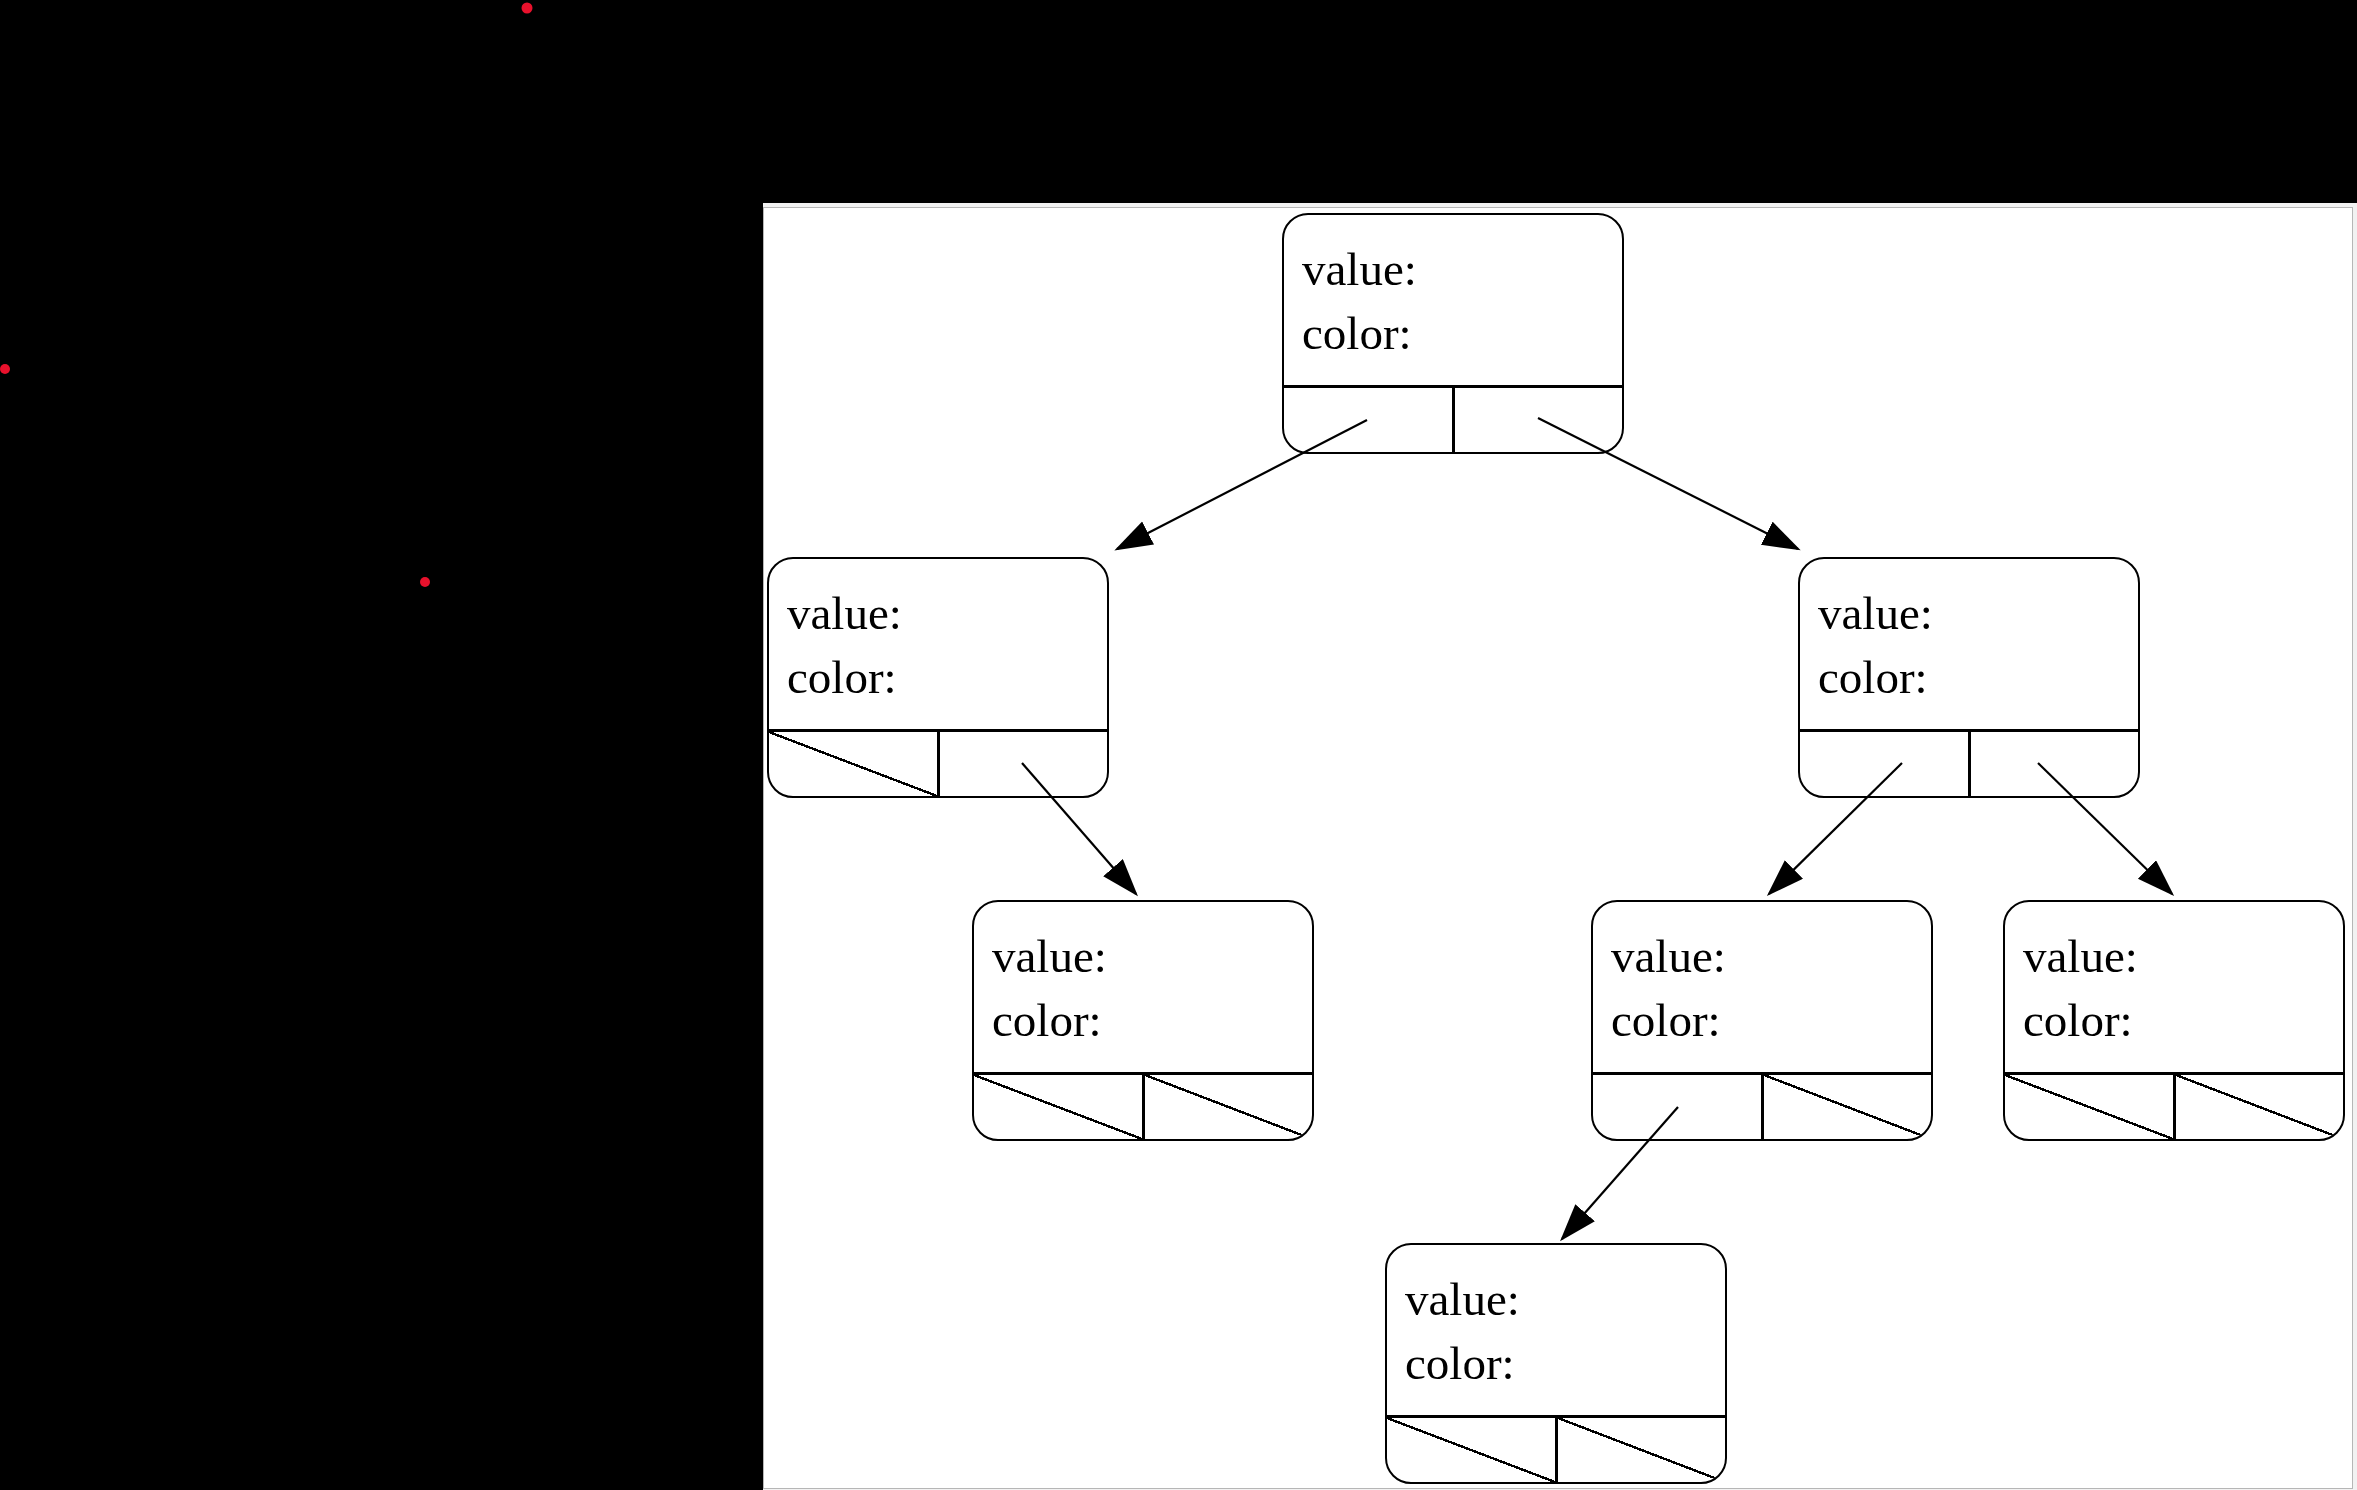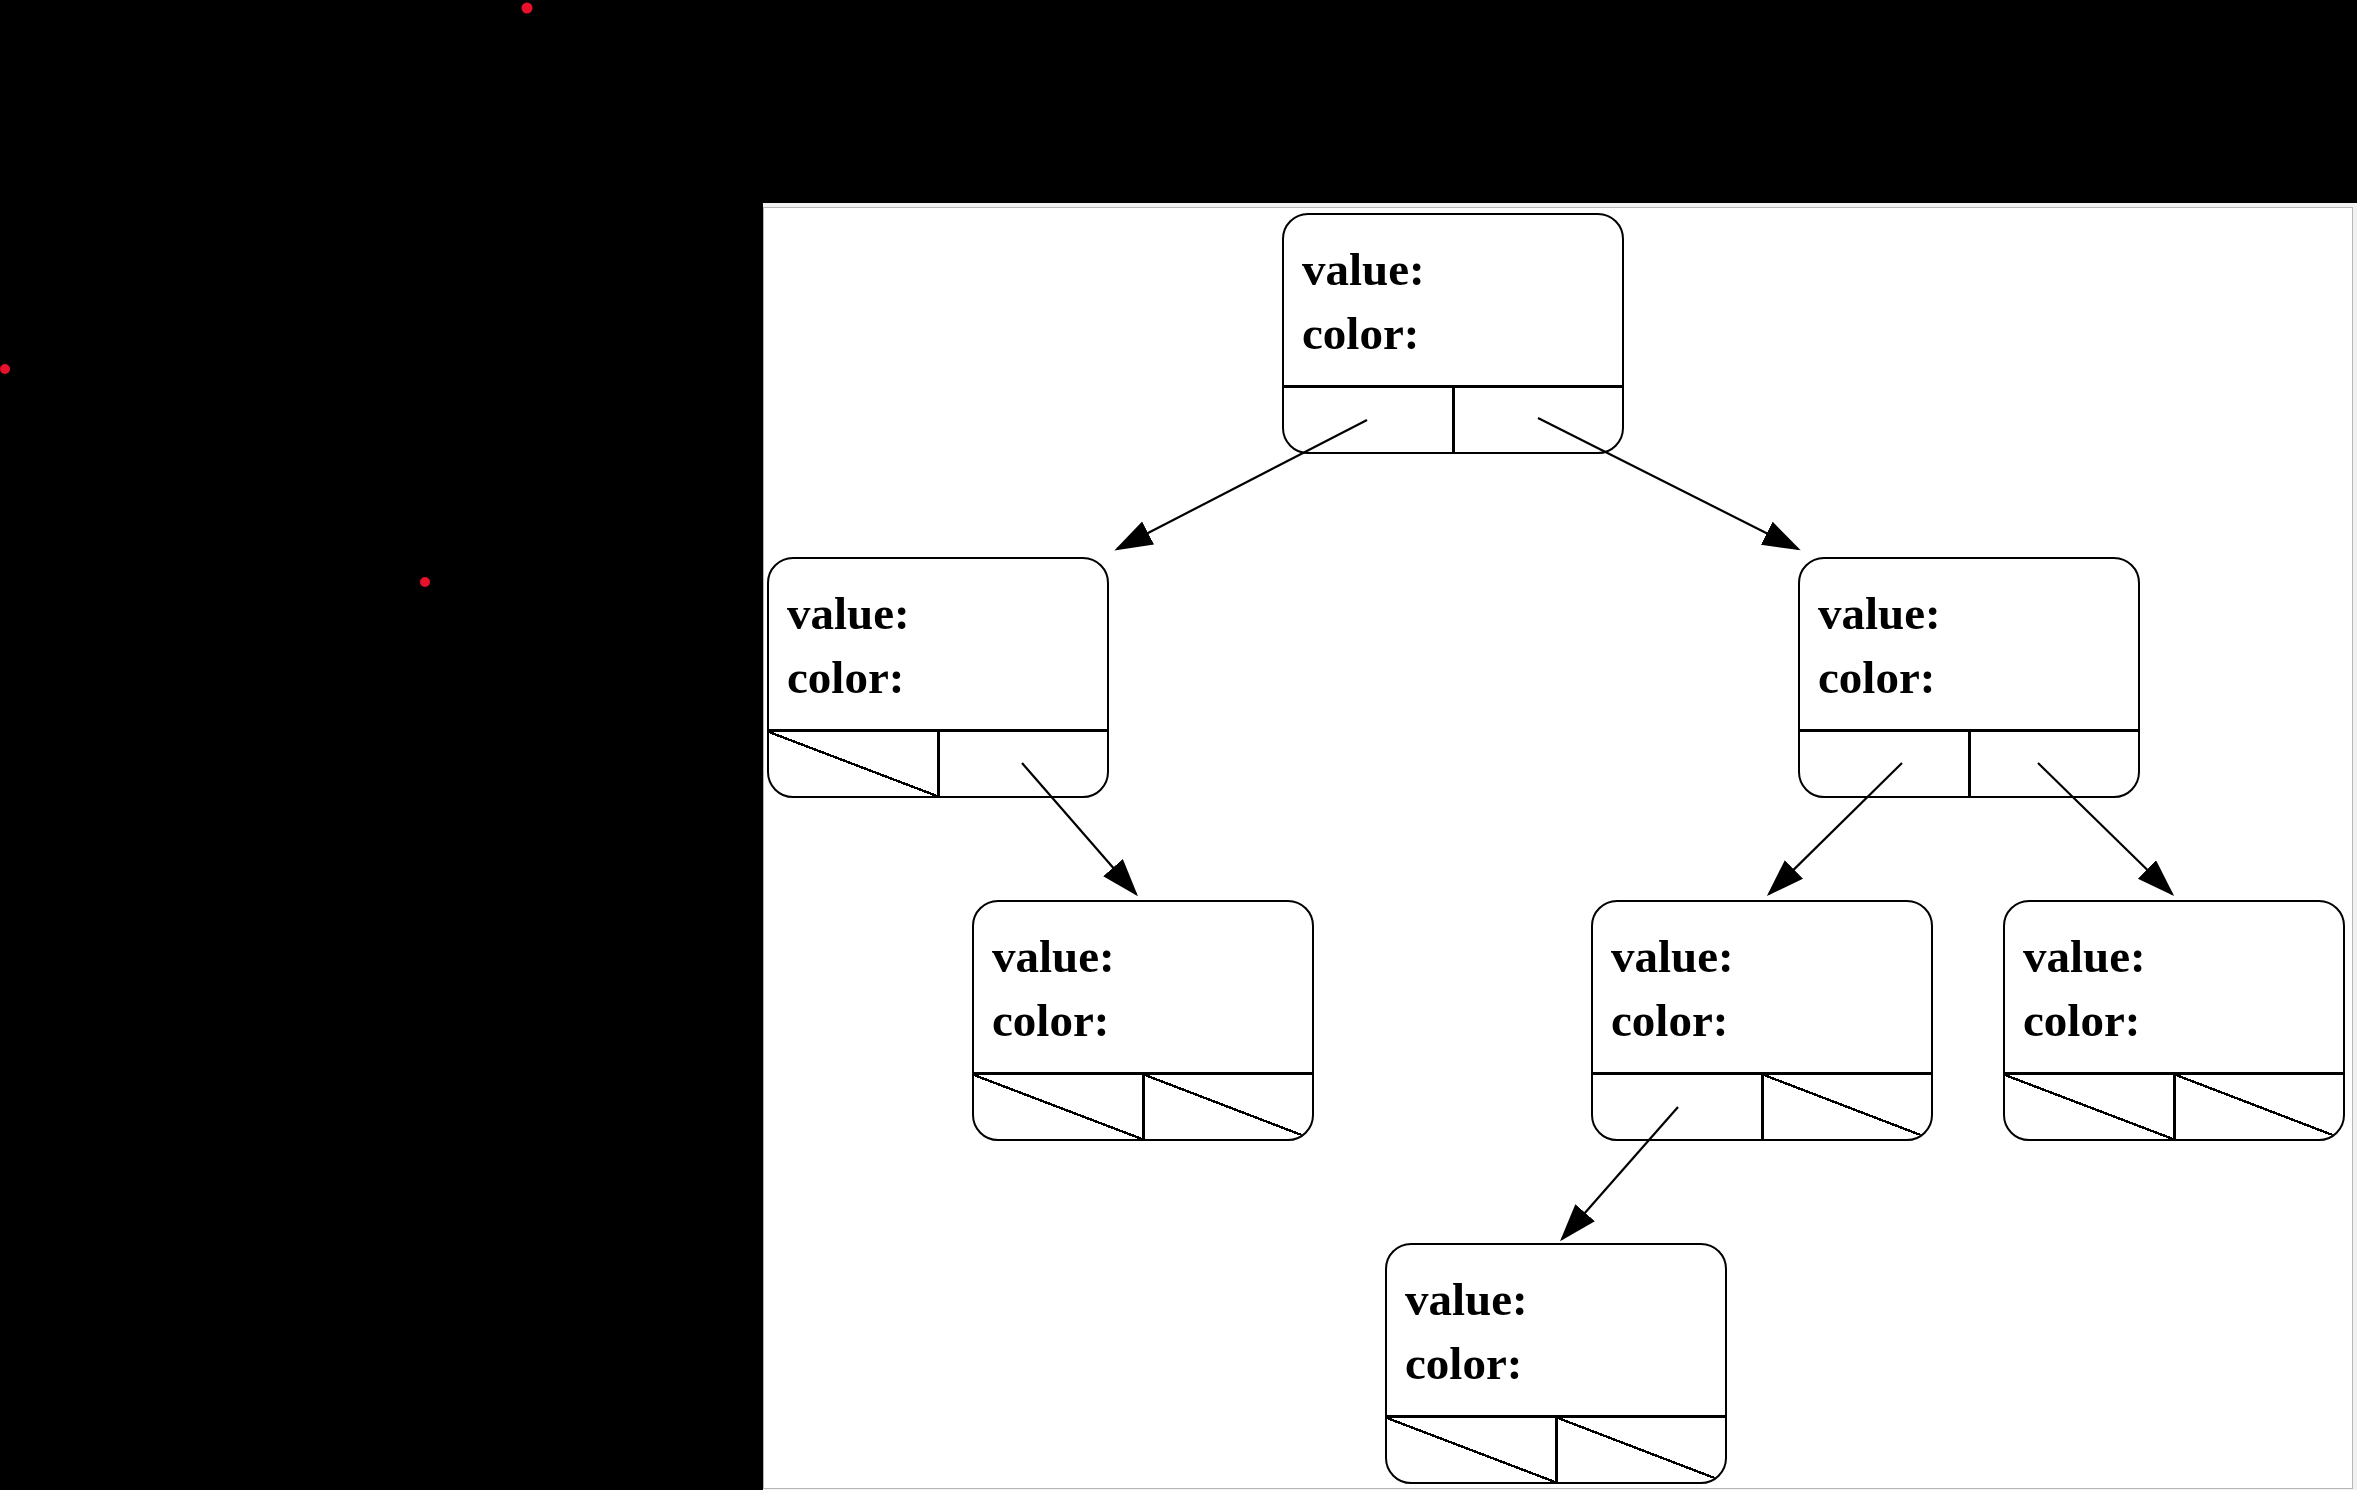--- a/index.html
+++ b/index.html
@@ -7,21 +7,21 @@
          font-family:"Liberation Serif","DejaVu Serif",serif;}
   
   .panel{position:absolute;left:763px;top:203px;right:0;bottom:0;background:#f2f2f2;z-index:10;}
   .panel-frame{position:absolute;left:0;top:4px;right:4px;bottom:1px;background:#fff;border:1px solid #b6b6b6;}
   
   .nodes{position:absolute;inset:0;z-index:20;}
   .node{position:absolute;width:342px;height:241px;box-sizing:border-box;
         border:2.5px solid #000;border-radius:26px;background:#fff;overflow:hidden;
         display:flex;flex-direction:column;}
   .labels{height:170px;box-sizing:border-box;padding:22px 0 0 18px;
-          font-size:47px;line-height:64px;color:#000;font-weight:bold;}
+          font-size:47px;line-height:64px;color:#000;}
   .cells{flex:1;display:flex;border-top:3px solid #000;}
   .cell{flex:1;}
   .cell + .cell{border-left:3px solid #000;}
   .cell.null{background:linear-gradient(to top right,
               transparent calc(50% - 1.2px),
               #000 calc(50% - 1.2px),
               #000 calc(50% + 1.2px),
               transparent calc(50% + 1.2px));}
   
   svg.edges{position:absolute;left:0;top:0;z-index:30;pointer-events:none;}

